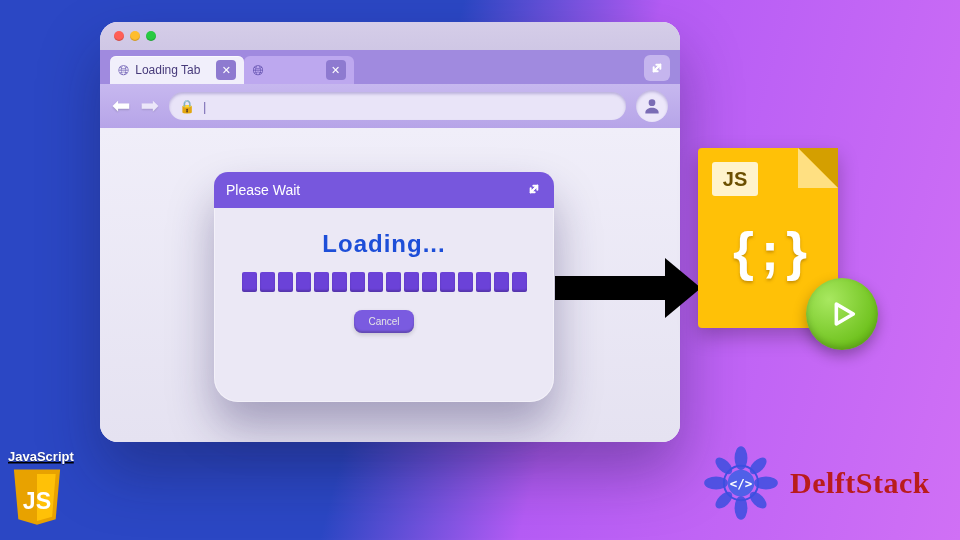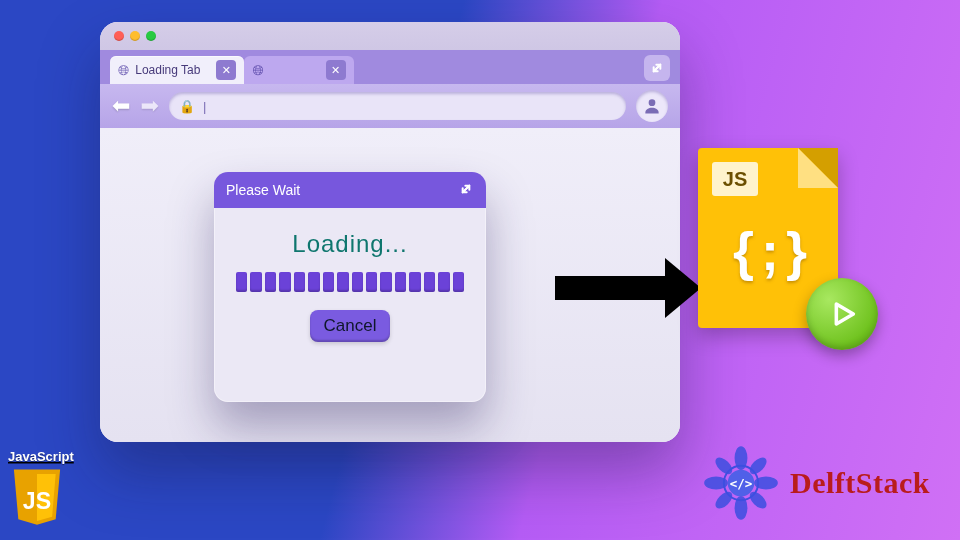--- a/index.html
+++ b/index.html
@@ -75,33 +75,33 @@
 .content{
   position:absolute;top:106px;bottom:0;left:0;right:0;
   background: linear-gradient(#f0eef9,#e5e2f1);
   border-radius:0 0 18px 18px;
 }
 
 
 .dialog{
   position:absolute;
   left:214px;top:172px;
-  width:272px;height:230px;
-  border-radius:14px;
+  width:340px;height:230px;
+  border-radius:24px;
   background:#ebe8f5;
   box-shadow: 0 25px 45px rgba(40,30,90,.35), inset 0 0 0 1px rgba(255,255,255,.4);
 }
 .dlg-head{
   height:36px;background:#7757dd;border-radius:14px 14px 0 0;display:flex;align-items:center;justify-content:space-between;padding:0 12px;color:#fff;font-size:14px;
 }
 .dlg-body{padding:22px;text-align:center;}
-.loading-text{font-size:24px;font-weight:400;letter-spacing:1px;color:#0f766e;margin-bottom:14px;}
+.loading-text{font-size:24px;font-weight:700;letter-spacing:1px;color:#1d4ed8;margin-bottom:14px;}
 .progress{display:flex;justify-content:center;gap:3px;margin-bottom:18px;}
 .seg{width:15px;height:20px;background:#6b42d8;border-radius:2px;box-shadow:inset 0 -2px 2px rgba(0,0,0,.2);}
-.cancel{display:inline-block;padding:6px 14px;border-radius:8px;background:#7a5be0;color:#0f172a;font-size:17px;box-shadow:inset 0 -2px 2px rgba(0,0,0,.2), 0 2px 4px rgba(0,0,0,.15);}
+.cancel{display:inline-block;padding:6px 14px;border-radius:8px;background:#7a5be0;color:#e5e5e5;font-size:10px;box-shadow:inset 0 -2px 2px rgba(0,0,0,.2), 0 2px 4px rgba(0,0,0,.15);}
 
 
 .arrow{position:absolute;left:555px;top:258px;display:flex;align-items:center;}
 .shaft{width:110px;height:24px;background:#000;}
 .head{width:0;height:0;border-top:30px solid transparent;border-bottom:30px solid transparent;border-left:36px solid #000;}
 
 
 .jsfile{position:absolute;left:698px;top:148px;width:150px;height:190px;}
 .page{position:absolute;width:140px;height:180px;background:#ffc107;border-radius:4px;box-shadow:0 8px 20px rgba(0,0,0,.25);}
 .fold{position:absolute;right:0;top:0;width:40px;height:40px;background:#ffe082;clip-path:polygon(0 0,100% 100%,0 100%);}

